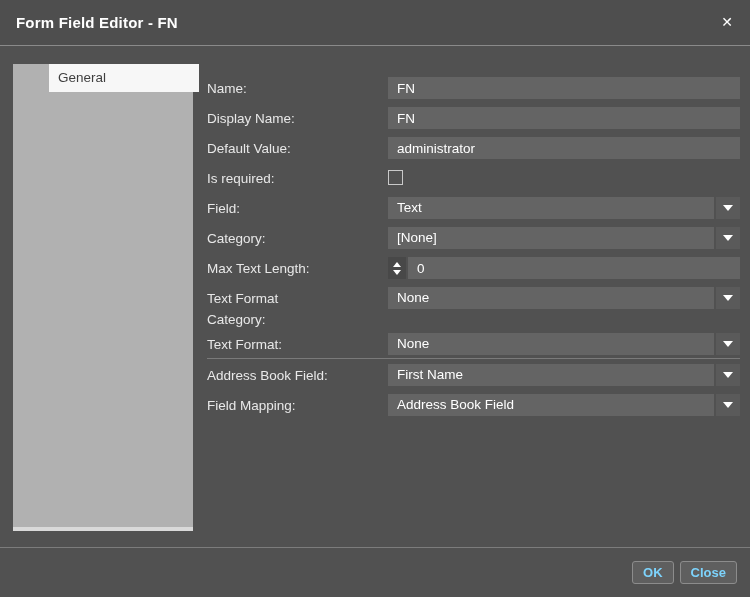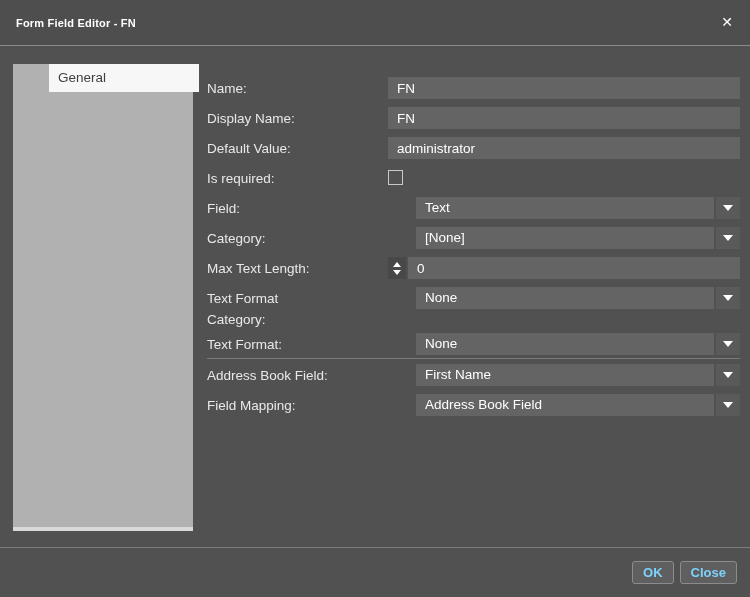--- a/index.html
+++ b/index.html
@@ -12,21 +12,21 @@
   }
   .dialog { position: absolute; inset: 0; background: #515151; }
 
   
   .titlebar {
     position: absolute; top: 0; left: 0; right: 0; height: 46px;
     background: #4e4e4e;
     border-bottom: 1px solid #8a8a8a;
     display: flex; align-items: center;
   }
-  .title { padding-left: 16px; font-size: 11px; font-weight: 700; color: #ffffff; letter-spacing: .2px; }
+  .title { padding-left: 16px; font-size: 15px; font-weight: 700; color: #ffffff; letter-spacing: .2px; }
   .close-btn {
     position: absolute; right: 10px; top: 9px; width: 26px; height: 26px;
     display: flex; align-items: center; justify-content: center;
     color: #ffffff; font-size: 14px; font-weight: 700; cursor: pointer;
   }
 
   
   .sidebar {
     position: absolute; left: 13px; top: 64px; width: 180px; height: 467px;
     background: #b1b1b1;
@@ -49,21 +49,21 @@
     width: 100%; height: 22px; background: #646464; border: none; outline: none;
     color: #ffffff; font-family: inherit; font-size: 13.5px; padding: 0 9px;
     display: block;
   }
 
   .checkbox {
     width: 15px; height: 15px; margin-top: 3px;
     border: 1px solid #c9c9c9; background: transparent; cursor: pointer;
   }
 
-  .dd { display: flex; height: 22px; cursor: pointer; margin-left: 28px; }
+  .dd { display: flex; height: 22px; cursor: pointer; }
   .dd-main {
     flex: 1 1 auto; background: #646464; color: #ffffff; font-size: 13.5px;
     line-height: 22px; padding: 0 9px; overflow: hidden; white-space: nowrap;
   }
   .dd-btn {
     flex: 0 0 24px; margin-left: 2px; background: #5a5a5a;
     display: flex; align-items: center; justify-content: center;
   }
   .tri-down {
     width: 0; height: 0;

